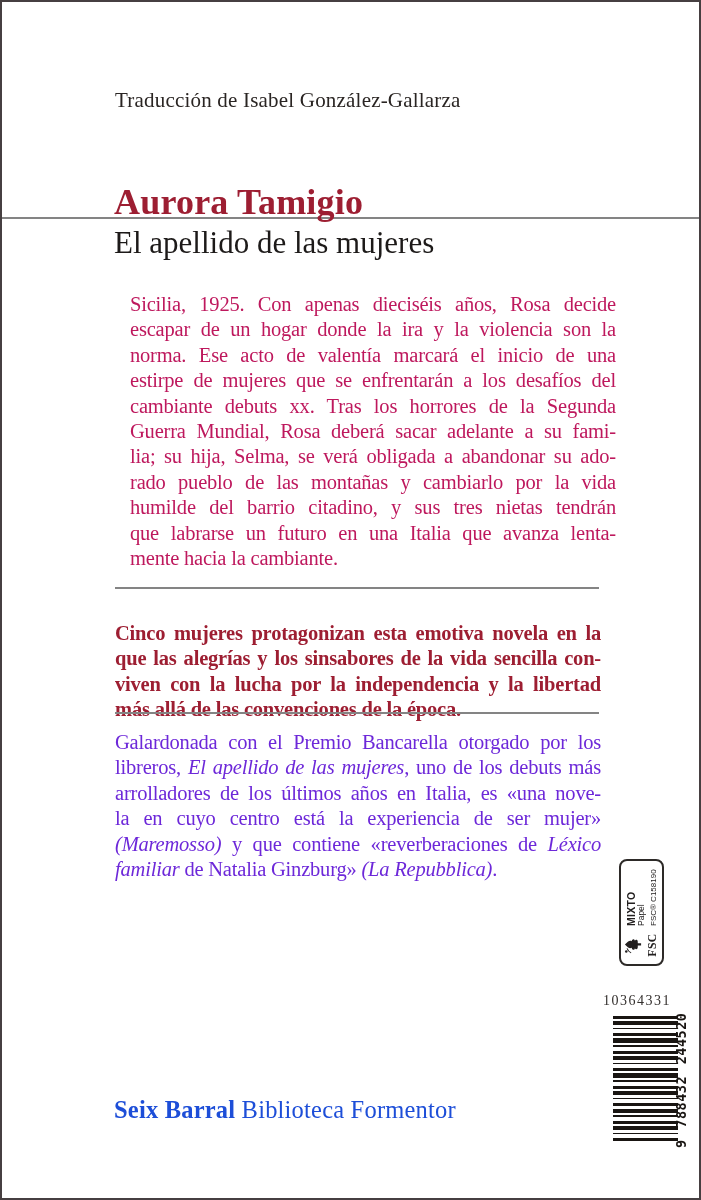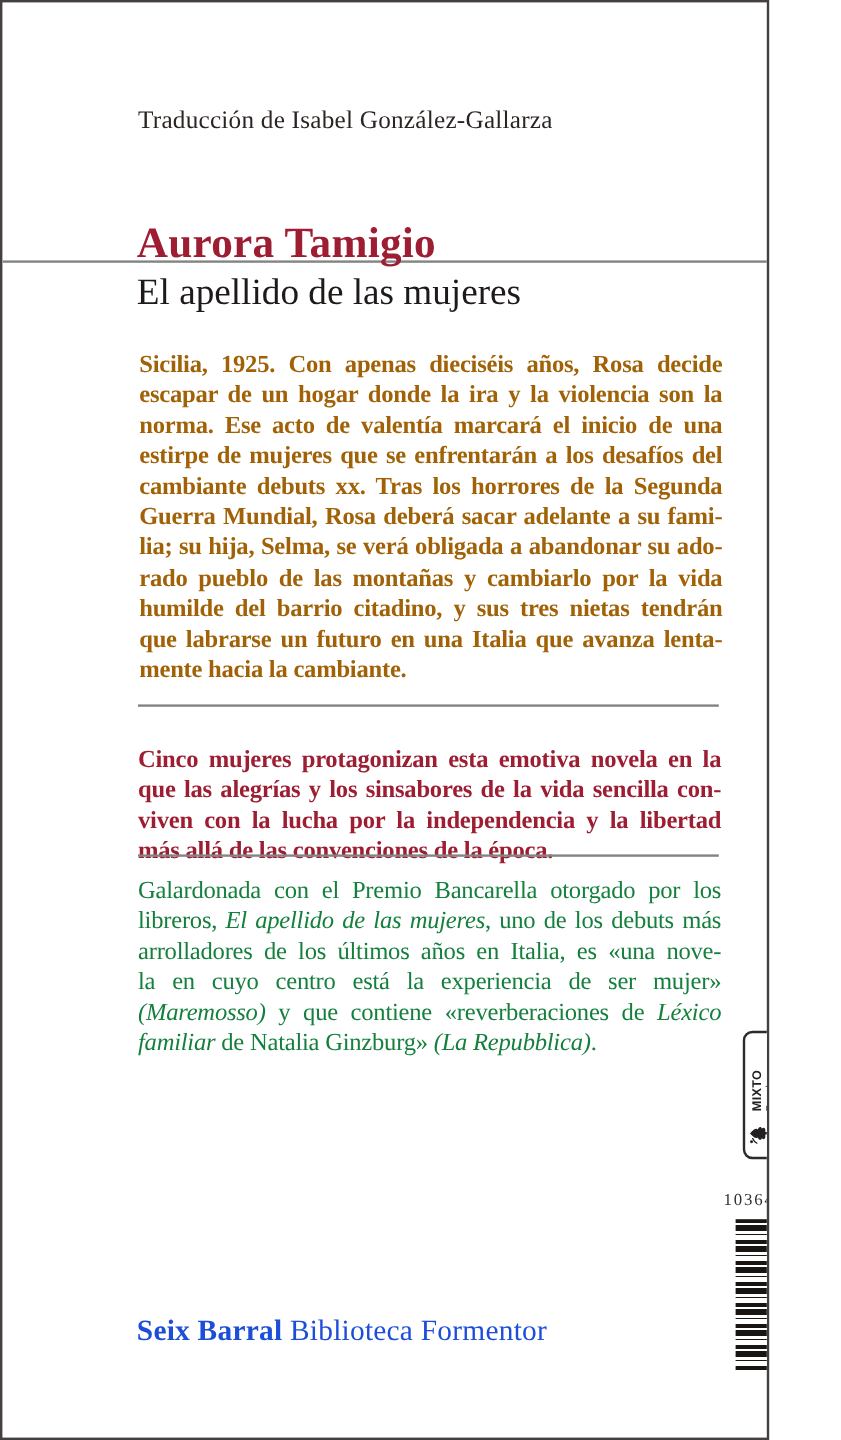--- a/index.html
+++ b/index.html
@@ -1,39 +1,39 @@
 <!DOCTYPE html>
 <html><head>
 <meta charset="utf-8">
 <style>
   html,body { margin:0; padding:0; background:#ffffff; }
   .page {
-    position:relative; width:641px; height:1200px; box-sizing:border-box;
+    position:relative; width:701px; height:1200px; box-sizing:border-box;
     border:2px solid #463f41; background:#ffffff; overflow:hidden;
     font-family:"Liberation Serif", serif; color:#1e1b1a;padding-left:48px;
   }
   .abs { position:absolute; }
 
   .translator { left:113px; top:86px; font-size:21px; letter-spacing:0.2px; color:#2a2523; }
 
   .rule { background:#848484; height:2px; }
   .rule-full { left:0; top:215px; width:697px; }
   .rule-mid  { left:113px; width:484px; }
   .rule-2 { top:585px; }
   .rule-3 { top:710px; }
 
   .author { left:112px; top:183px; font-size:36px; font-weight:bold; line-height:34px; letter-spacing:0.2px; }
   .booktitle { left:112px; top:224px; font-size:31px; line-height:34px; color:#1d1a19; }
 
   .para { width:486px; font-size:20.5px; line-height:25.4px; letter-spacing:-0.2px; }
   .para .pline { text-align:justify; text-align-last:justify; }
   .para .pline.last { text-align-last:left; }
-  .syn { left:114px; top:290px; font-weight:bold; color:#a16207; }
+  .syn { left:128px; top:290px; font-weight:normal; color:#be185d; }
   .hl  { left:113px; top:599px; font-weight:bold;margin-top:20px; }
-  .praise { left:113px; top:728px; color:#15803d; }
+  .praise { left:113px; top:728px; color:#6d28d9; }
   .para em { font-style:italic; }
 
   .fsc-outer { left:617px; top:857px; width:45px; height:107px; }
   .fsc-inner {
     width:107px; height:45px; transform:rotate(-90deg) translate(-107px,0); transform-origin:0 0;
     box-sizing:border-box; border:2px solid #2d2a28; border-radius:8px; background:#fff;
     display:flex; align-items:center; gap:5px; padding:3px 5px;
     font-family:"Liberation Sans", sans-serif; color:#232020;
   }
   .fsc-left { display:flex; flex-direction:column; align-items:center; width:28px; flex:0 0 auto; }

